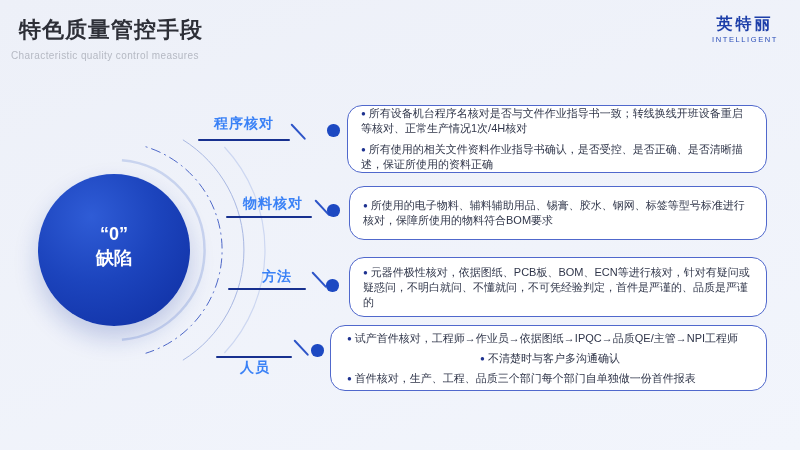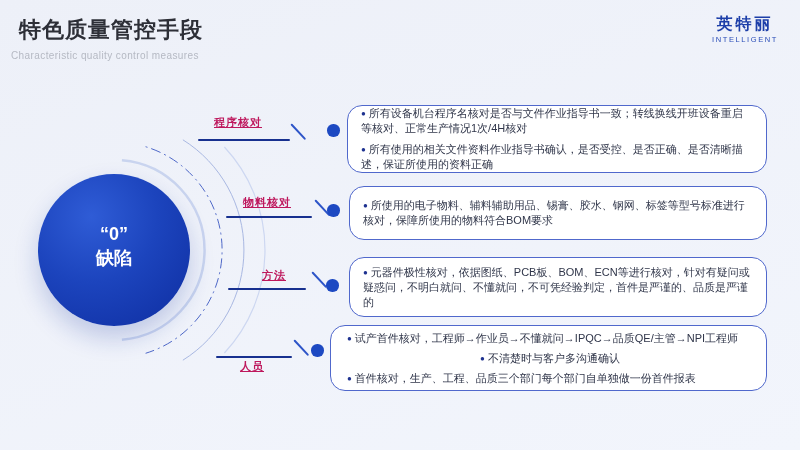--- a/index.html
+++ b/index.html
@@ -20,21 +20,21 @@
   
   .zero-circle{
     position:absolute;left:38px;top:174px;width:152px;height:152px;border-radius:50%;
     background:radial-gradient(circle at 35% 28%,#2f5cd6 0%,#1c44bd 45%,#0e2da0 100%);
     box-shadow:0 12px 24px rgba(20,50,160,.22);
     display:flex;align-items:center;justify-content:center;text-align:center;
   }
   .zero-circle .ctext{color:#ffffff;font-weight:bold;font-size:18px;line-height:24px;transform:translateY(-4px);}
   
   .row{position:absolute;left:190px;width:590px;}
-  .row .lbl{position:absolute;font-size:11px;font-weight:bold;color:#be185d;letter-spacing:1px;white-space:nowrap;text-decoration:underline;}
+  .row .lbl{position:absolute;font-size:14px;font-weight:bold;color:#3b82f6;letter-spacing:1px;white-space:nowrap;}
   .row .uline{position:absolute;height:2px;background:#17308f;border-radius:1px;}
   .row .tick{position:absolute;width:21px;height:2.2px;background:#2e55c8;border-radius:2px;transform:rotate(47deg);transform-origin:0 50%;}
   .row .dot{position:absolute;width:12.5px;height:12.5px;border-radius:50%;background:#1d49c2;}
   .row .cbox{
     position:absolute;top:0;background:#ffffff;border:1.2px solid #5068cc;border-radius:15px;
     box-sizing:border-box;display:flex;flex-direction:column;justify-content:center;
     font-size:11px;line-height:15px;color:#30364a;
   }
   .cbox p{margin:0;padding:0;}
   .cbox p + p{margin-top:6px;}
@@ -97,17 +97,17 @@
     <p><span class="bdot">●</span><span>元器件极性核对，依据图纸、PCB板、BOM、ECN等进行核对，针对有疑问或疑惑问，不明白就问、不懂就问，不可凭经验判定，首件是严谨的、品质是严谨的</span></p>
   </div>
 </div>
 
 <div class="row" style="top:325px;height:66px;">
   <div class="lbl" style="left:50px;top:10px;margin-top:24px;">人员</div>
   <div class="uline" style="left:26px;top:31px;width:76px;"></div>
   <div class="tick" style="left:104px;top:14px;"></div>
   <div class="dot" style="left:121px;top:19px;"></div>
   <div class="cbox" style="left:140px;width:437px;height:66px;padding:7px 13px 7px 16px;">
-    <p style="margin-top:0;"><span class="bdot">●</span><span>试产首件核对，工程师→作业员→不懂就问→IPQC→品质QE/主管→NPI工程师</span></p>
+    <p style="margin-top:0;"><span class="bdot">●</span><span>试产首件核对，工程师→作业员→依据图纸→IPQC→品质QE/主管→NPI工程师</span></p>
     <p style="margin-top:5px;text-align:center;"><span class="bdot">●</span><span>不清楚时与客户多沟通确认</span></p>
     <p style="margin-top:5px;"><span class="bdot">●</span><span>首件核对，生产、工程、品质三个部门每个部门自单独做一份首件报表</span></p>
   </div>
 </div>
 
 </body></html>

